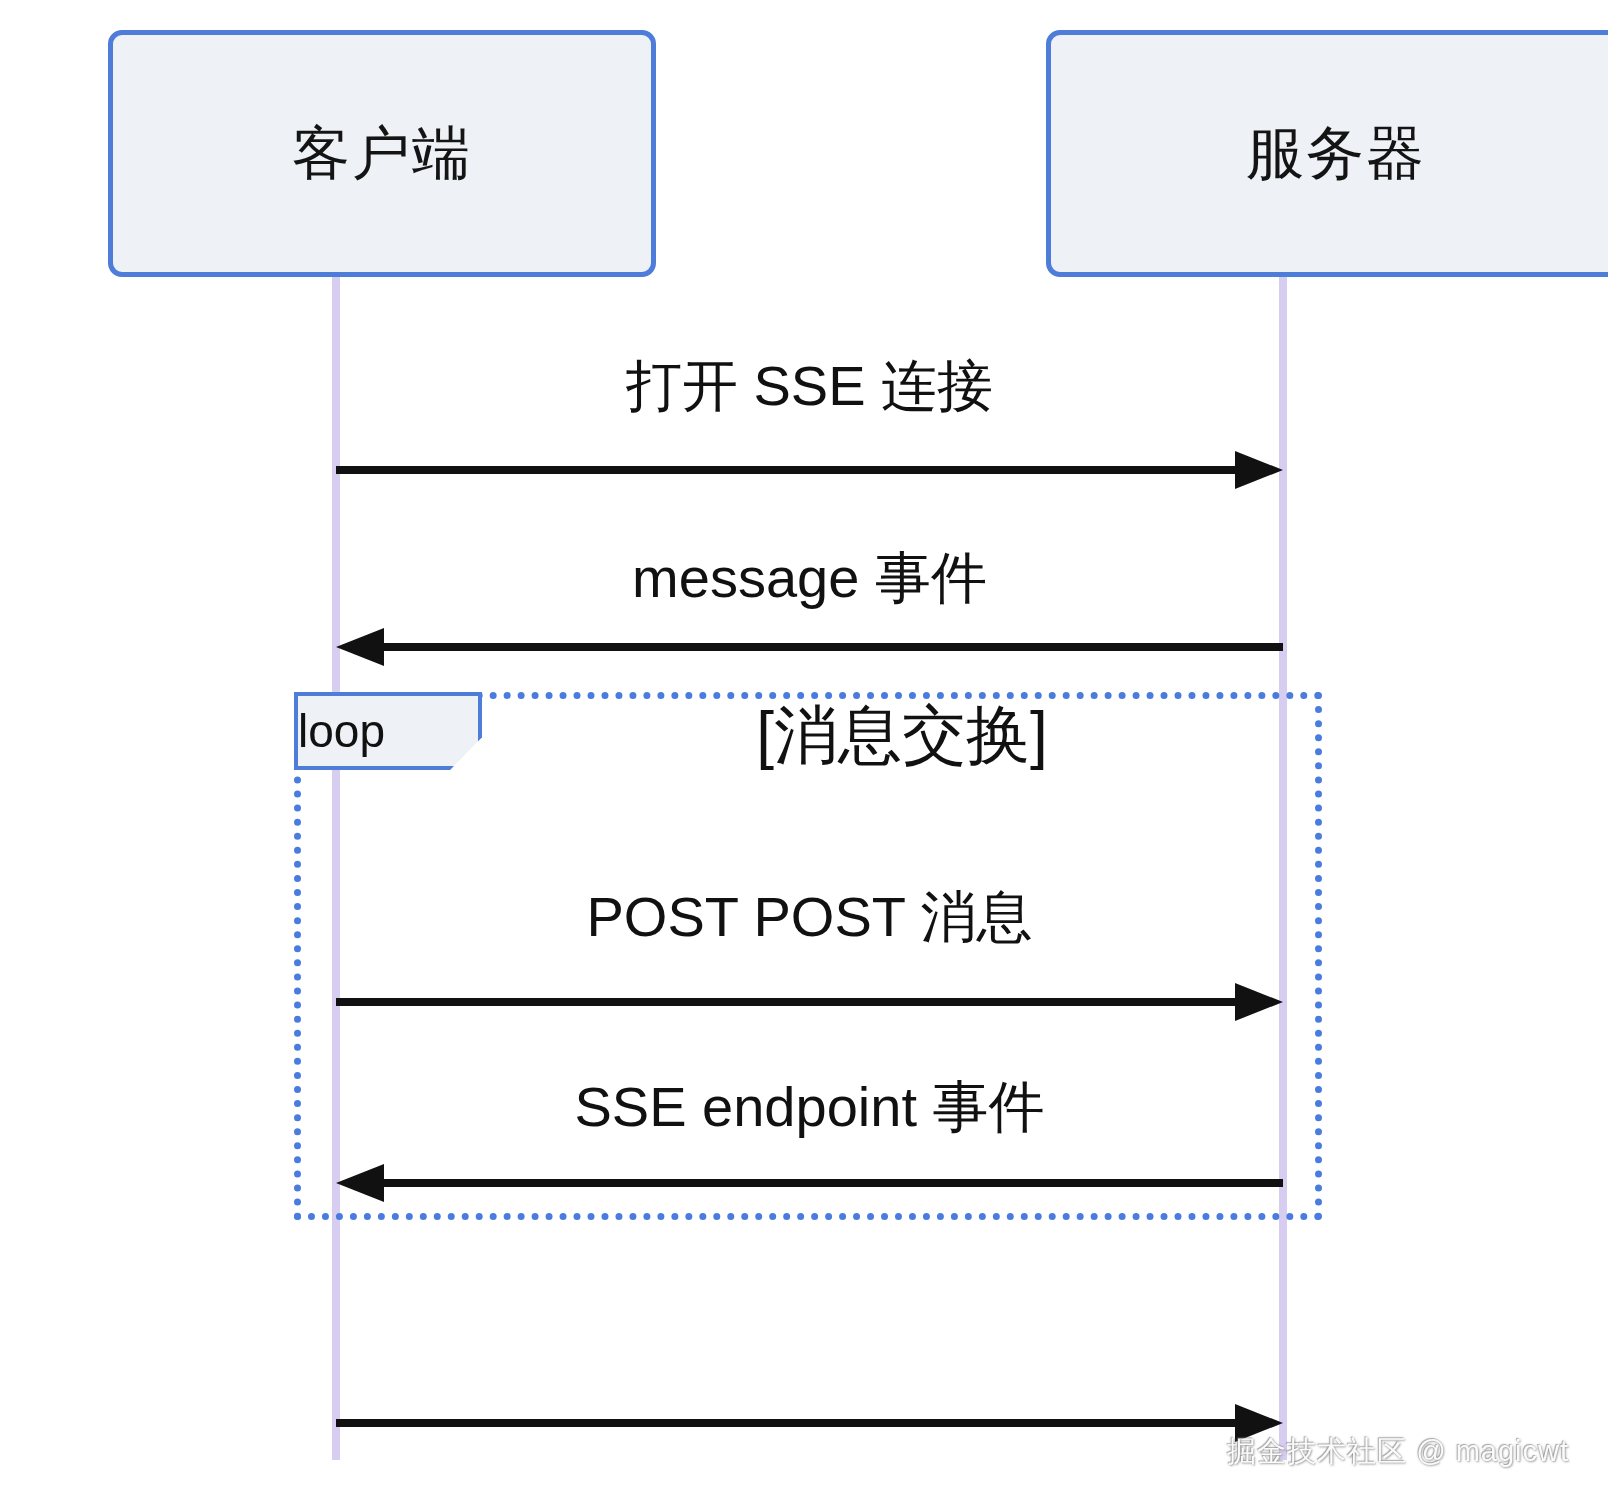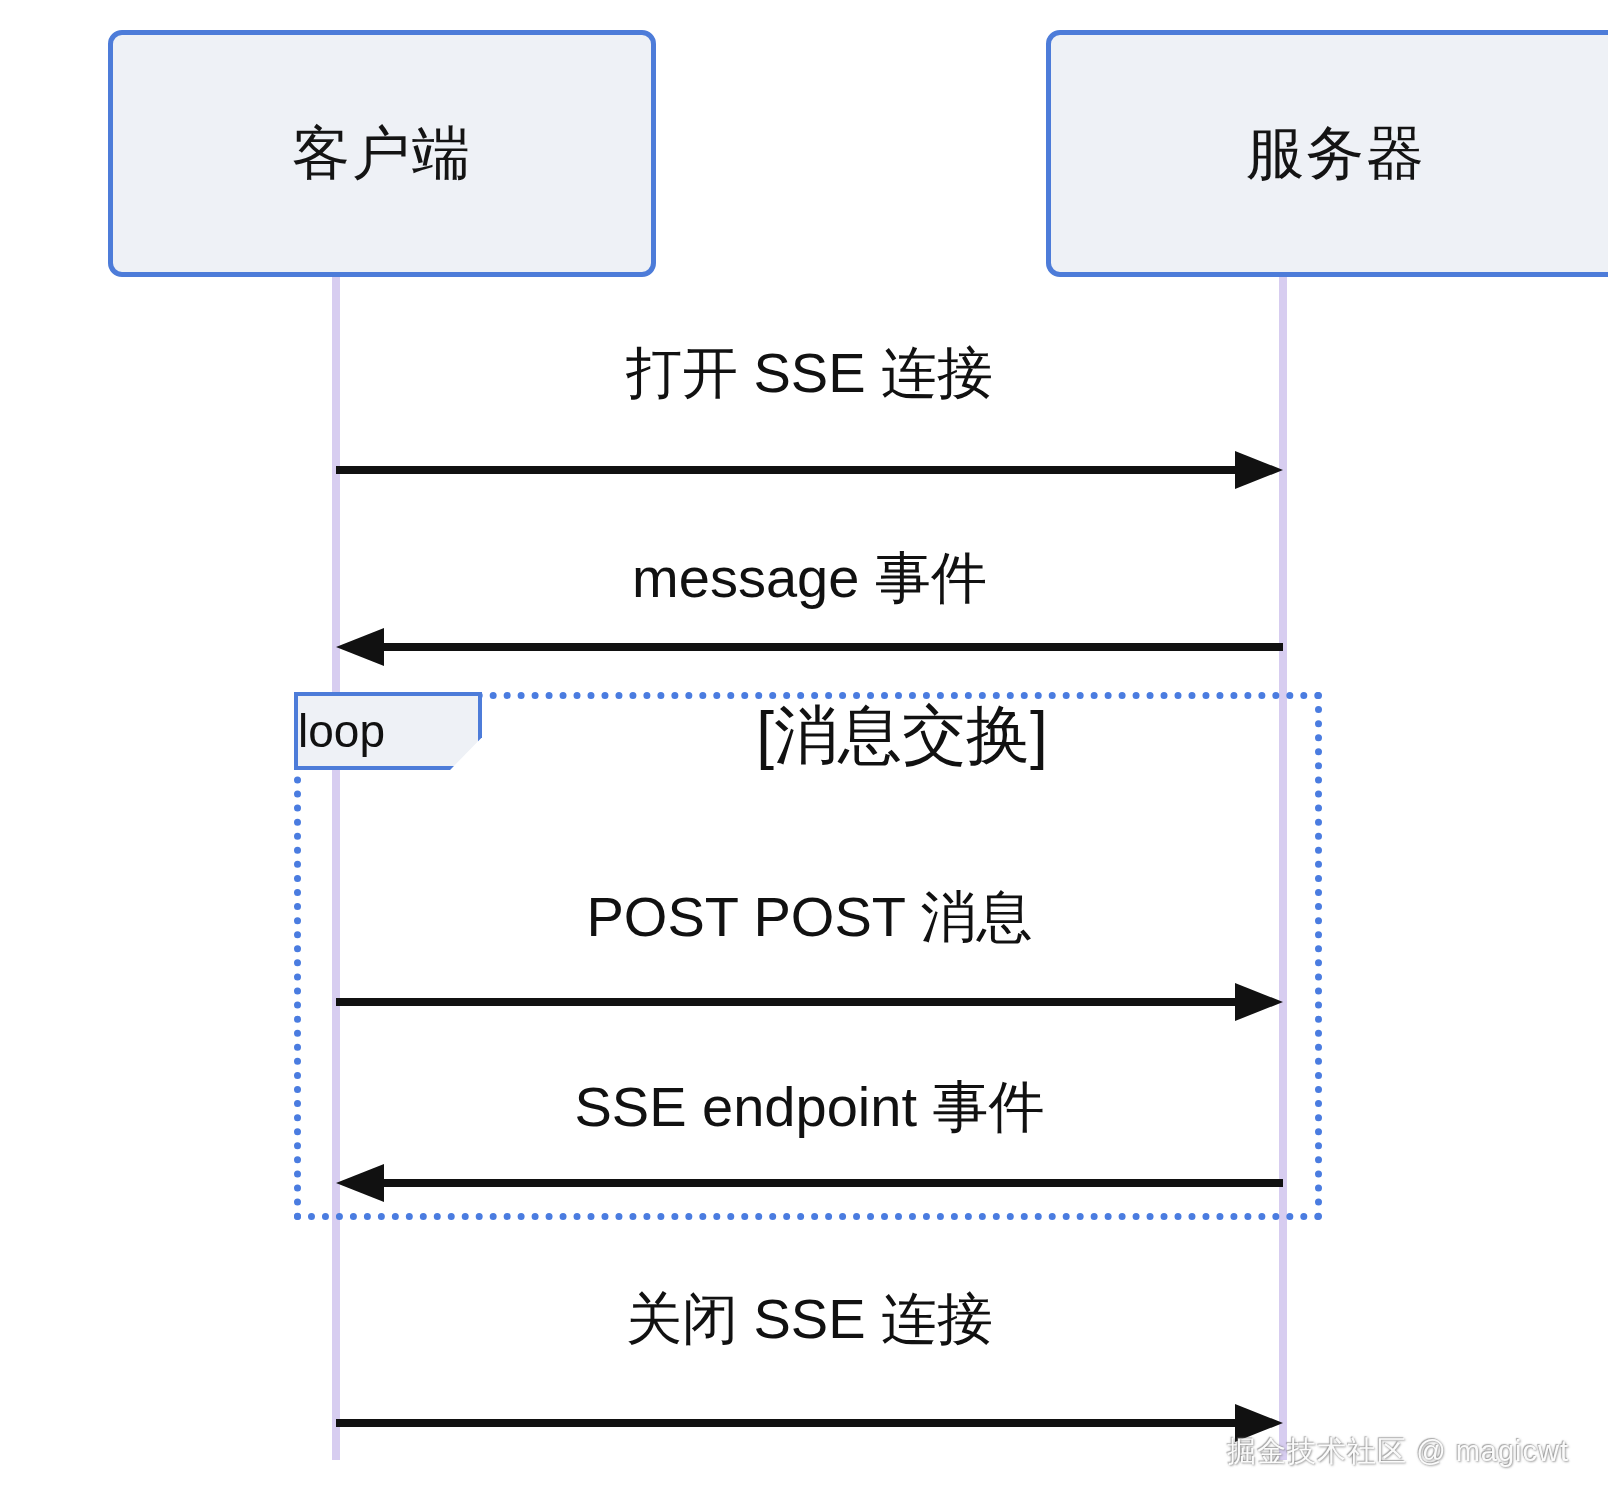--- a/index.html
+++ b/index.html
@@ -45,21 +45,21 @@
   .msg-label {
     position: absolute;
     left: 336px;
     width: 947px;
     text-align: center;
     font-size: 56px;
     line-height: 72px;
     color: #111111;
     white-space: nowrap;
   }
-  .msg-label-1 { top: 337px; }
+  .msg-label-1 { top: 350px; }
   .msg-label-2 { top: 542px; }
   .msg-label-3 { top: 881px; }
   .msg-label-4 { top: 1071px; }
   .msg-label-5 { top: 1283px; }
 
   
   .arrow {
     position: absolute;
     left: 336px;
     width: 947px;
@@ -177,21 +177,20 @@
     <div class="shaft"></div>
     <div class="head"></div>
   </div>
 
   <div class="msg-label msg-label-4">SSE endpoint 事件</div>
   <div class="arrow arrow-4 dir-left">
     <div class="shaft"></div>
     <div class="head"></div>
   </div>
 
-  <div class="msg-label msg-label-5">关闭 SSE 连接</div>
   <div class="arrow arrow-5 dir-right">
     <div class="shaft"></div>
     <div class="head"></div>
   </div>
 
   <div class="watermark">掘金技术社区 @ magicwt</div>
 
 </div>
 
 </body></html>

